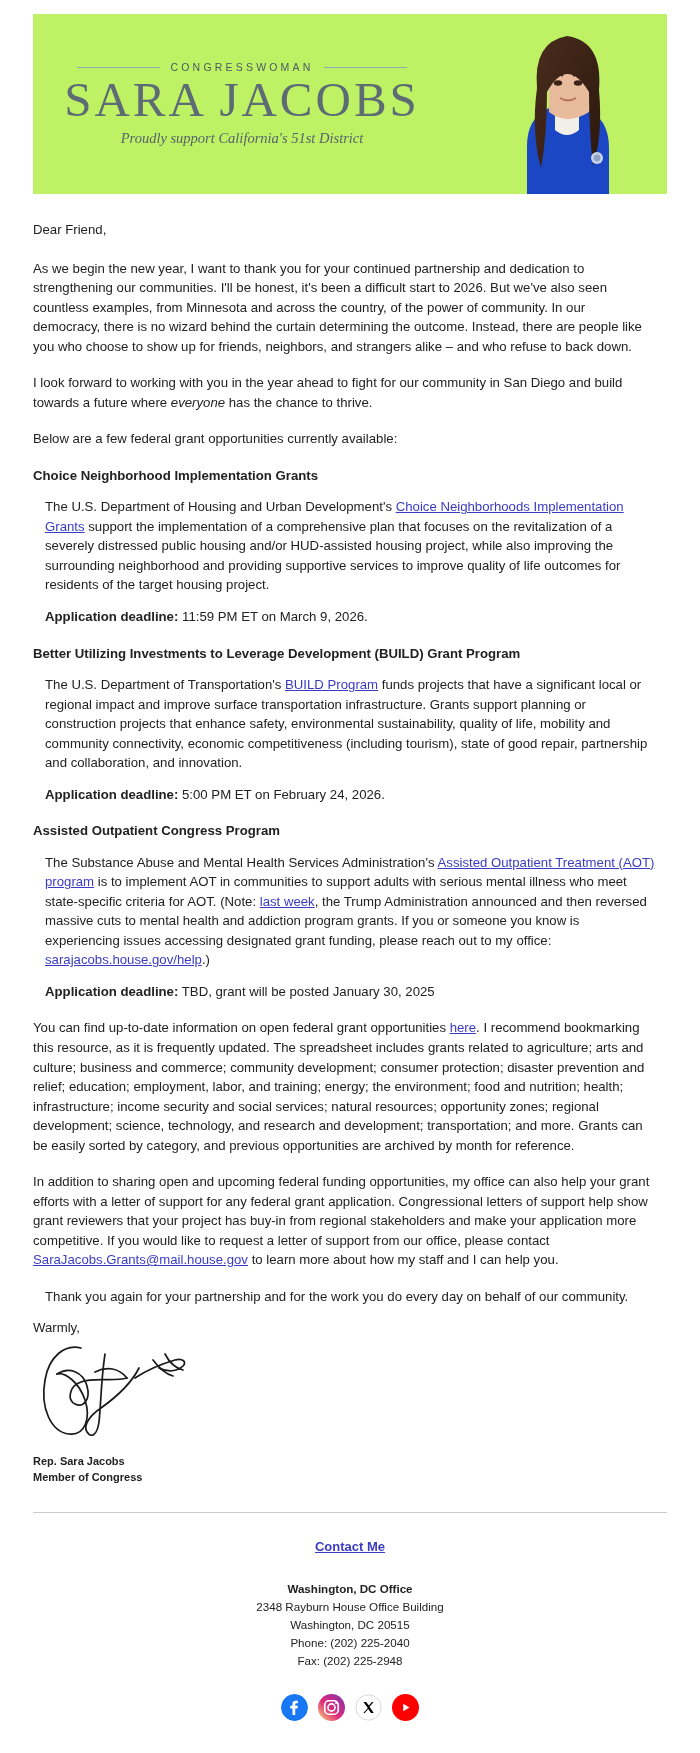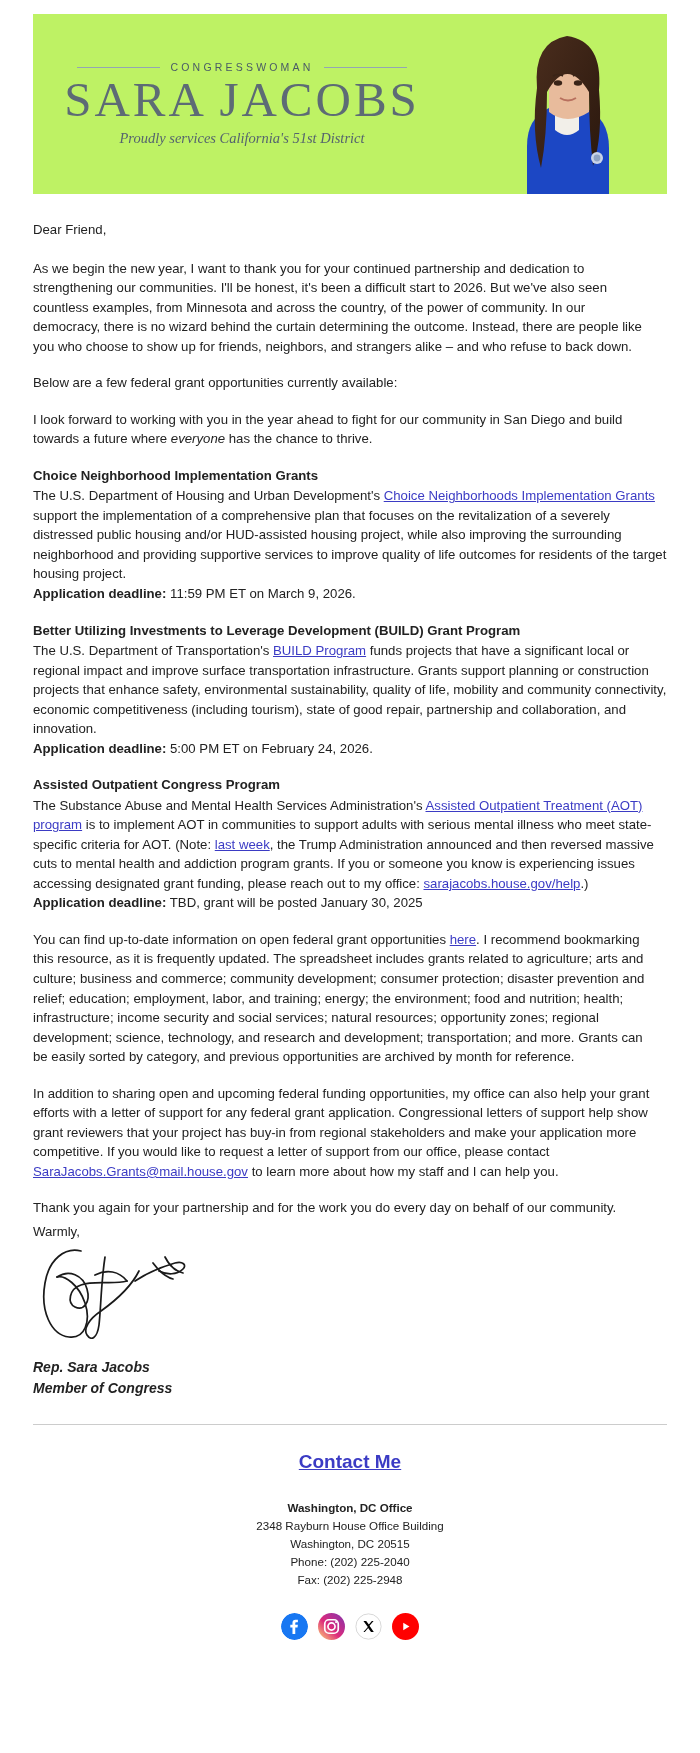--- a/index.html
+++ b/index.html
@@ -71,51 +71,51 @@
   }
 
   
   .content {
     padding: 0 33px;
     color: #222222;
     font-size: 13.2px;
     line-height: 1.48;
   }
   .content p { margin: 0 16px 17px 0; }
-  .content p.tight { margin: 0; }
+  .content p.tight { margin: 12px; }
   .salutation { padding-top: 26px; margin-bottom: 19px !important; }
   h3.section-title {
     font-size: 13.2px;
     font-weight: bold;
     margin: 0 0 1px 0;
     line-height: 1.48;
   }
   .grant-block { margin: 0 0 17px 0; }
   .deadline-label { font-weight: bold; }
   a.link {
     color: #3b3bc4;
     text-decoration: underline;
   }
   em { font-style: italic; }
 
   
   .signoff { margin-top: 4px; }
   .sig-svg { display: block; margin: 4px 0 2px 2px; }
-  .sig-name { font-weight: bold; font-size: 14px; line-height: 1.45; font-style: italic; }
+  .sig-name { font-weight: bold; font-size: 11px; line-height: 1.45; }
 
   
   .divider {
     border: none;
     border-top: 1px solid #cccccc;
     margin: 26px 33px 0 33px;
   }
   .contact-me {
     text-align: center;
     margin-top: 26px;
-    font-size: 19px;
+    font-size: 13px;
     font-weight: bold;
   }
   .contact-me a { color: #3b3bc4; text-decoration: underline; }
   .offices {
     display: flex;
     justify-content: center;
     gap: 37px;
     margin-top: 26px;
     font-size: 11.6px;
     color: #222;
@@ -140,21 +140,21 @@
 
   <div class="banner-wrap">
     <div class="banner">
       <div class="banner-text">
         <div class="eyebrow-row">
           <span class="eyebrow-rule"></span>
           <span class="eyebrow">CONGRESSWOMAN</span>
           <span class="eyebrow-rule"></span>
         </div>
         <div class="bigname">SARA JACOBS</div>
-        <div class="tagline">Proudly services California's 51st District</div>
+        <div class="tagline">Proudly support California's 51st District</div>
       </div>
       <svg class="portrait" viewBox="0 0 140 168">
         <defs>
           <linearGradient id="hair" x1="0" y1="0" x2="1" y2="1">
             <stop offset="0%" stop-color="#4a2d1d"></stop>
               <stop offset="100%" stop-color="#2b180e"></stop>
           </linearGradient>
         </defs>
         <path d="M30 168 L30 120 Q30 92 52 82 L88 82 Q112 92 112 122 L112 168 Z" fill="#1c47c4"></path>
         <path d="M58 78 L82 78 L82 104 Q70 114 58 104 Z" fill="#f2efe9"></path>
@@ -170,25 +170,25 @@
       </svg>
     </div>
   </div>
 
   <div class="content">
 
     <p class="salutation">Dear Friend,</p>
 
     <p>As we begin the new year, I want to thank you for your continued partnership and dedication to strengthening our communities. I'll be honest, it's been a difficult start to 2026. But we've also seen countless examples, from Minnesota and across the country, of the power of community. In our democracy, there is no wizard behind the curtain determining the outcome. Instead, there are people like you who choose to show up for friends, neighbors, and strangers alike – and who refuse to back down.</p>
 
-    <p>Below are a few federal grant opportunities currently available:</p>
-
     <p>
       <span>I look forward to working with you in the year ahead to fight for our community in San Diego and build towards a future where </span><em>everyone</em><span> has the chance to thrive.</span>
     </p>
+
+    <p>Below are a few federal grant opportunities currently available:</p>
 
     <div class="grant-block">
       <h3 class="section-title">Choice Neighborhood Implementation Grants</h3>
       <p class="tight"><span>The U.S. Department of Housing and Urban Development's </span><a class="link" href="#">Choice Neighborhoods Implementation Grants</a><span> support the implementation of a comprehensive plan that focuses on the revitalization of a severely distressed public housing and/or HUD-assisted housing project, while also improving the surrounding neighborhood and providing supportive services to improve quality of life outcomes for residents of the target housing project.</span></p>
       <p class="tight"><span class="deadline-label">Application deadline:</span><span> 11:59 PM ET on March 9, 2026.</span></p>
     </div>
 
     <div class="grant-block">
       <h3 class="section-title">Better Utilizing Investments to Leverage Development (BUILD) Grant Program</h3>
       <p class="tight"><span>The U.S. Department of Transportation's </span><a class="link" href="#">BUILD Program</a><span> funds projects that have a significant local or regional impact and improve surface transportation infrastructure. Grants support planning or construction projects that enhance safety, environmental sustainability, quality of life, mobility and community connectivity, economic competitiveness (including tourism), state of good repair, partnership and collaboration, and innovation.</span></p>

